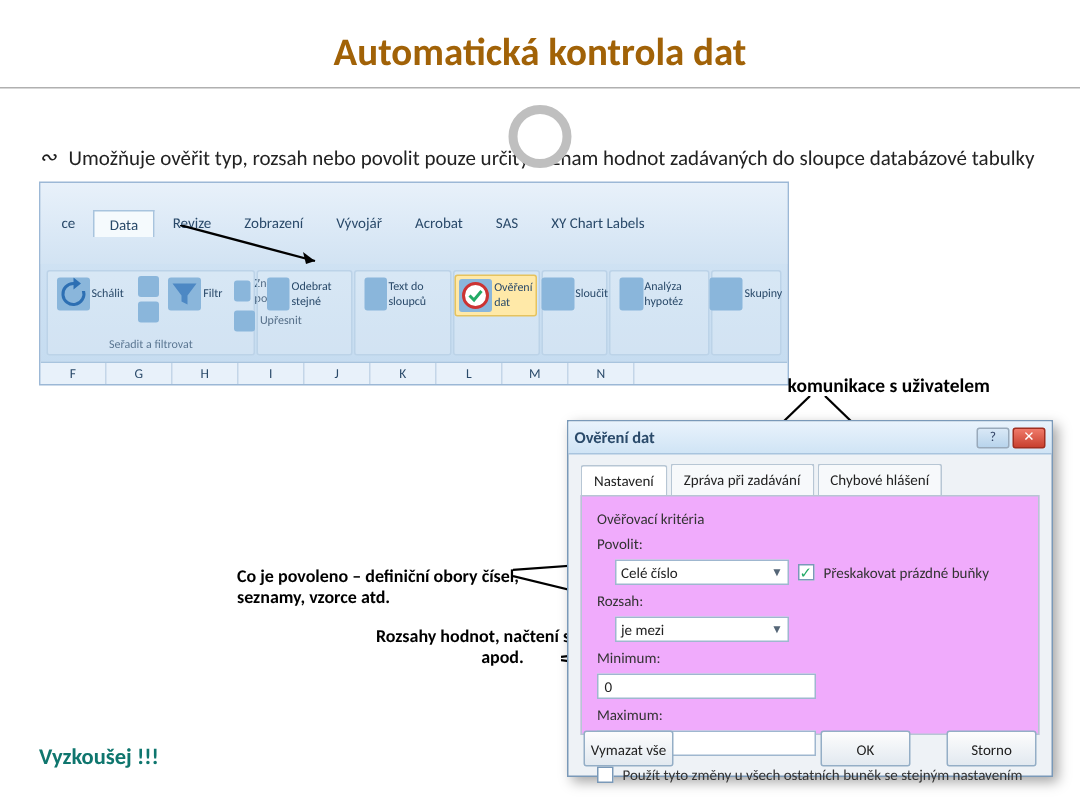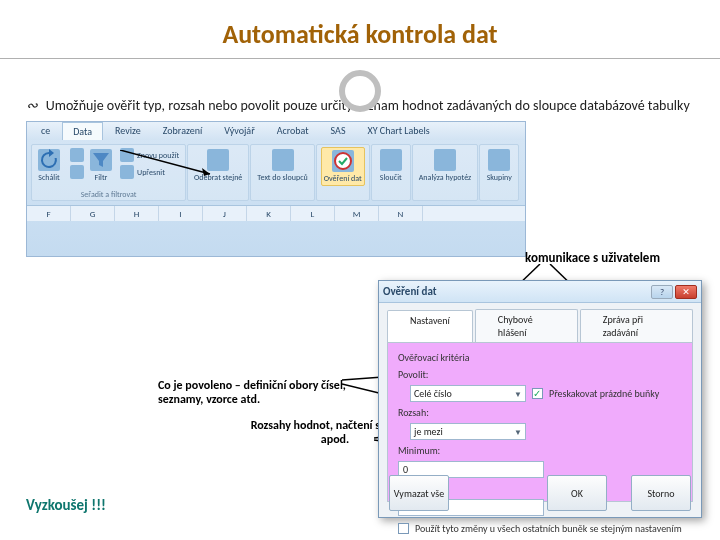--- a/index.html
+++ b/index.html
@@ -4,27 +4,27 @@
 <style>
   * { box-sizing: border-box; margin: 0; padding: 0; }
   body { width: 720px; height: 540px; background: #fff; font-family: Calibri, Arial, sans-serif; position: relative; overflow: hidden; }
   .slide { width: 100%; height: 100%; position: relative; padding: 18px 26px; }
   .title { font-size: 26px; font-weight: bold; color: #a16207; text-align: center; margin-bottom: 8px; }
   .hr { border-top: 1px solid #b0b0b0; margin: 0 -26px 4px; }
   .ring { width: 42px; height: 42px; border: 6px solid #bfbfbf; border-radius: 50%; position: absolute; left: 50%; top: 70px; transform: translateX(-50%); background: #fff; z-index: 2; }
   .bullet-row { display: flex; gap: 8px; font-size: 14px; color: #222; margin-top: 38px; margin-bottom: 6px; line-height: 1.3; }
   .bullet-sym { font-style: italic; font-family: "Times New Roman", serif; }
   .ribbon { width: 500px; height: 136px; background: linear-gradient(#d6e6f5, #c4dbf0); border: 1px solid #9cb8d6; position: relative; overflow: hidden; font-size: 9px; color: #2a4a6a; }
-  .rtabs { display: flex; gap: 2px; padding: 0 4px; background: linear-gradient(#e8f1fa,#d2e3f3); font-size: 10px; }
+  .rtabs { display: flex; gap: 2px; padding: 18px 4px; background: linear-gradient(#e8f1fa,#d2e3f3); font-size: 10px; }
   .rtab { padding: 2px 10px; }
   .rtab.active { background: #f5fafd; border: 1px solid #a8c4de; border-bottom: none; }
   .rtools { display: flex; gap: 1px; padding: 4px; flex: 1; }
   .rgroup { background: rgba(255,255,255,.2); border: 1px solid #bcd3e8; border-radius: 2px; padding: 2px 4px 14px; position: relative; min-width: 40px; display: flex; flex-direction: column; align-items: center; justify-content: flex-start; gap: 2px; }
   .rgroup .gl { position: absolute; bottom: 1px; left: 0; right: 0; text-align: center; font-size: 8px; opacity: .7; }
-  .rbtn { display: flex; flex-direction: column; align-items: center; gap: 1px; font-size: 8px; padding: 2px; }
+  .rbtn { display: flex; align-items: center; gap: 1px; font-size: 8px; padding: 2px; }
   .rbtn .ic { width: 22px; height: 22px; background: #8ab6db; border-radius: 2px; }
   .rbtn .ic svg { width: 22px; height: 22px; display: block; }
   .rbtn.hl { background: #ffe9a8; border: 1px solid #e6c35e; border-radius: 2px; }
   .smallbtn { display: flex; align-items: center; gap: 3px; font-size: 8px; padding: 1px 2px; }
   .smallbtn .sic { width: 14px; height: 14px; background: #8ab6db; border-radius: 2px; }
   .cols { display: flex; gap: 0; border-top: 1px solid #a8c4de; background: #e8f1fa; }
   .colh { width: 44px; text-align: center; font-size: 9px; padding: 2px 0; border-right: 1px solid #c4d6e8; }
   .dropdown { position: absolute; left: 272px; top: 74px; width: 200px; background: #f3f7fb; border: 1px solid #93b5d4; box-shadow: 2px 2px 4px rgba(0,0,0,.25); font-size: 9px; }
   .dropdown .di { display: flex; align-items: center; gap: 6px; padding: 4px 6px; }
   .dropdown .di.hl { background: #ffe9a8; }
@@ -33,32 +33,32 @@
   .annot.small { font-size: 12px; }
   .try { position: absolute; left: 26px; bottom: 26px; font-size: 15px; font-weight: bold; color: #0f766e; }
   .dialog { position: absolute; right: 18px; bottom: 22px; width: 324px; height: 238px; background: #eef2f6; border: 1px solid #7a99b8; box-shadow: 3px 3px 8px rgba(0,0,0,.35); font-size: 10px; color: #222; }
   .dlg-titlebar { height: 22px; background: linear-gradient(#e9f3fc,#d0e4f5); display: flex; align-items: center; justify-content: space-between; padding: 0 4px; border-bottom: 1px solid #a8c4de; }
   .dlg-titlebar .t { font-weight: bold; color: #2a4a6a; font-size: 11px; }
   .winbtns { display: flex; gap: 2px; }
   .winbtn { width: 22px; height: 14px; border-radius: 2px; display: flex; align-items: center; justify-content: center; font-size: 9px; color: #fff; }
   .winbtn.q { background: linear-gradient(#d9e8f6,#b8d4ec); color: #346; border: 1px solid #9ab; }
   .winbtn.x { background: linear-gradient(#ef7a6a,#c8402f); border: 1px solid #a02e20; }
   .dlg-tabs { display: flex; gap: 2px; padding: 6px 8px 0; }
-  .dlg-tab { background: #f7f9fb; border: 1px solid #b7c6d4; border-bottom: none; padding: 3px 22px; border-radius: 2px 2px 0 0; font-size: 10px; }
+  .dlg-tab { background: #f7f9fb; border: 1px solid #b7c6d4; border-bottom: none; padding: 3px 8px; border-radius: 2px 2px 0 0; font-size: 10px; }
   .dlg-tab.active { background: #fff; border-bottom: 1px solid #fff; position: relative; top: 1px; }
   .dlg-body { margin: 0 8px 8px; background: #f0abfc; border: 1px solid #b7c6d4; padding: 8px 10px; height: 160px; position: relative; }
   .lbl { font-size: 10px; color: #333; }
   .frow { display: flex; align-items: center; margin-top: 4px; gap: 6px; }
   .sel { flex: 0 0 116px; height: 17px; border: 1px solid #9fb7cf; background: #fff; display: flex; align-items: center; justify-content: space-between; padding: 0 3px; font-size: 10px; margin-left: 12px; }
   .sel .ar { font-size: 8px; color: #567; }
   .inp { flex: 0 0 146px; height: 17px; border: 1px solid #9fb7cf; background: #fff; padding: 0 4px; font-size: 10px; display: flex; align-items: center; }
   .chk { display: inline-block; width: 11px; height: 11px; border: 1px solid #7a99b8; background: #fff; position: relative; }
   .chk.ck::after { content: "✓"; position: absolute; left: 0; top: -2px; font-size: 10px; color: #2a6; }
   .dlg-footer { position: absolute; bottom: 6px; right: 10px; display: flex; gap: 24px; }
-  .btn { min-width: 60px; height: 36px; background: linear-gradient(#fdfdfd,#e2e9f0); border: 1px solid #94aec6; border-radius: 2px; font-size: 10px; display: flex; align-items: center; justify-content: center; }
+  .btn { min-width: 60px; height: 24px; background: linear-gradient(#fdfdfd,#e2e9f0); border: 1px solid #94aec6; border-radius: 2px; font-size: 10px; display: flex; align-items: center; justify-content: center; }
   svg.arrow { position: absolute; pointer-events: none; }
 </style>
 </head>
 <body>
 
 <div class="slide">
   <div class="title">Automatická kontrola dat</div>
   <div class="hr"></div>
   <div class="ring"></div>
 
@@ -212,22 +212,22 @@
         <div class="winbtn q">
             <span>?</span>
           </div>
         <div class="winbtn x">
             <span>✕</span>
           </div>
       </div>
     </div>
     <div class="dlg-tabs">
       <div class="dlg-tab active">Nastavení</div>
+      <div class="dlg-tab">Zpráva při zadávání</div>
       <div class="dlg-tab">Chybové hlášení</div>
-      <div class="dlg-tab">Zpráva při zadávání</div>
     </div>
     <div class="dlg-body">
       <div class="lbl">Ověřovací kritéria</div>
       <div class="frow">
         <div style="width:52px" class="lbl">Povolit:</div>
       </div>
       <div class="frow">
         <div class="sel">
             <span>Celé číslo</span>
             <span class="ar">▼</span>

